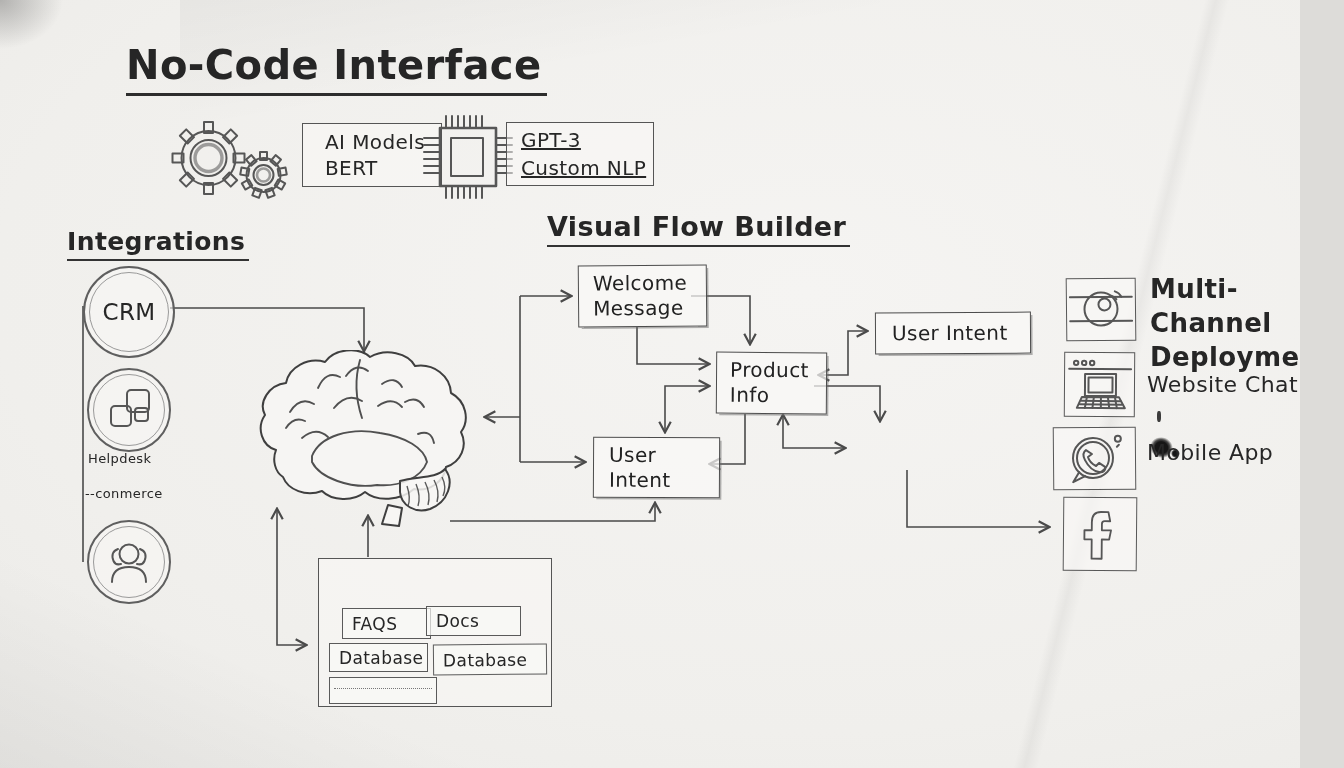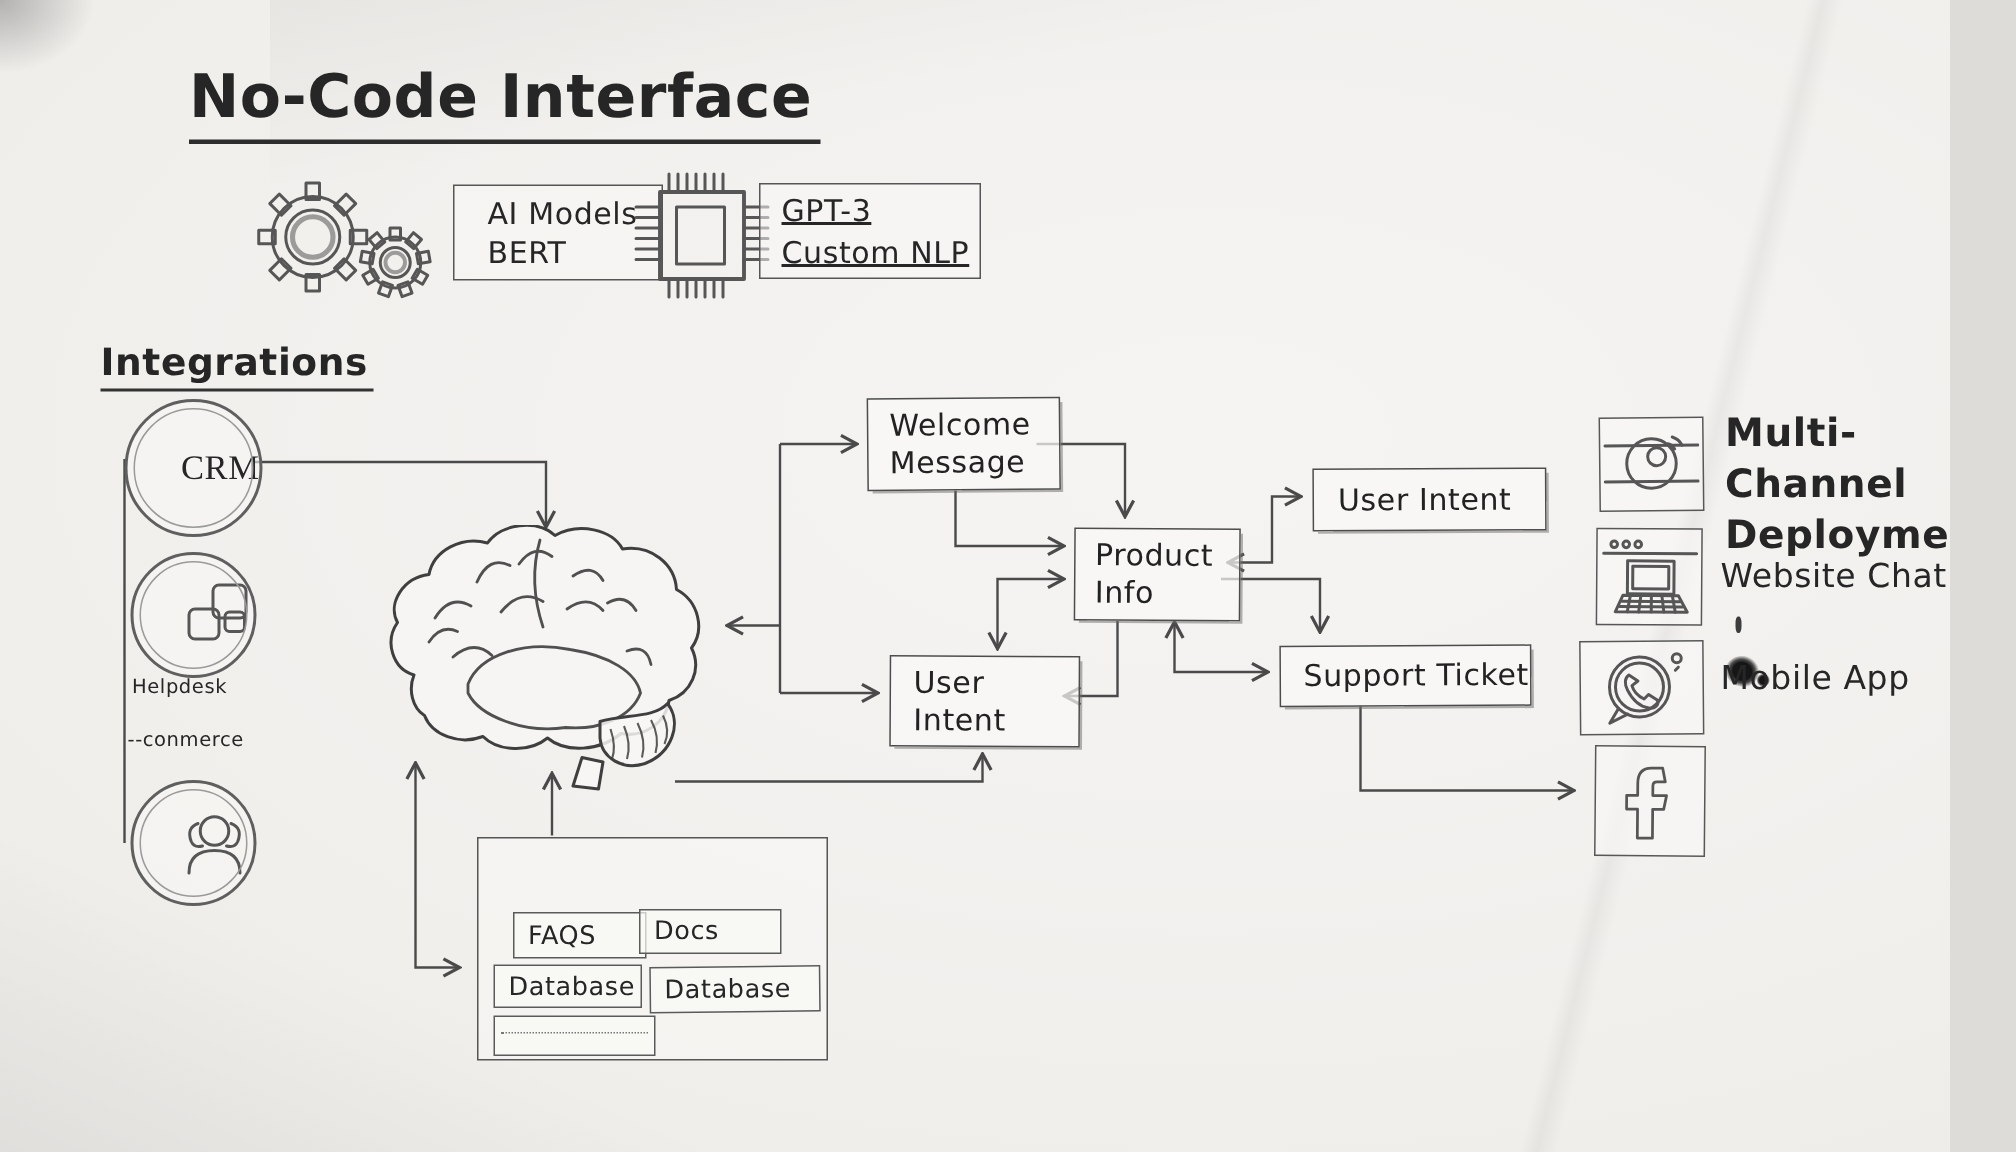--- a/index.html
+++ b/index.html
@@ -45,21 +45,21 @@
   #wm-box{left:578px;top:265px;width:113px;height:60px;padding-left:14px;transform:rotate(-.5deg);}
   #uit-box{left:875px;top:312px;width:138px;height:40px;padding-left:16px;transform:rotate(-.3deg);}
   #pi-box{left:716px;top:352px;width:96px;height:60px;padding-left:13px;transform:rotate(.4deg);}
   #uib-box{left:593px;top:437px;width:110px;height:59px;padding-left:15px;transform:rotate(.3deg);}
   #st-box{left:853px;top:430px;width:151px;height:39px;padding-left:15px;transform:rotate(-.3deg);}
 
   
   .circle{border:2px solid #5f5f5f;border-radius:50%;
     outline:1.3px solid #9a9a9a;outline-offset:-7px;
     background:rgba(248,247,245,.6);
-    display:flex;align-items:center;justify-content:flex-end;font-family:Liberation Serif, serif;}
+    display:flex;align-items:center;justify-content:center;}
   #crm-circle{left:83px;top:266px;width:88px;height:88px;font-size:23px;}
   #helpdesk-circle{left:87px;top:368px;width:80px;height:80px;}
   #person-circle{left:87px;top:520px;width:80px;height:80px;}
   .int-label{font-size:13px;}
 
   
   #kb-box{left:318px;top:558px;width:232px;height:147px;}
   #kb-h{left:14px;top:6px;font-size:23px;font-weight:700;border-bottom:2.2px solid #333;padding:0 6px 2px 0;}
   .kb-item{position:absolute;border:1.5px solid #5a5a5a;background:rgba(250,249,247,.7);
     font-size:17px;display:flex;align-items:center;padding-left:9px;}
@@ -235,43 +235,41 @@
     </g>
     <g fill="none" stroke="#3f3f3f" stroke-width="1.4" opacity=".85">
       <path d="M157,136 q4,12 1,20"></path>
         <path d="M166,134 q5,12 2,22"></path>
       <path d="M175,132 q6,12 3,23"></path>
         <path d="M184,130 q6,11 3,22"></path>
         <path d="M192,127 q5,10 1,19"></path>
     </g>
   </svg>
 
+  <div class="abs hand node section-h" id="flow-h">Visual Flow Builder</div>
 
   <div class="abs hand node sketch-box" id="wm-box">
     <span>Welcome</span>
     <span>Message</span>
   </div>
 
   <div class="abs hand node sketch-box" id="uit-box">
     <span>User Intent</span>
   </div>
 
   <div class="abs hand node sketch-box" id="uib-box">
     <span>User</span>
     <span>Intent</span>
   </div>
 
   <div class="abs hand node sketch-box" id="pi-box">
     <span>Product</span>
     <span>Info</span>
   </div>
 
-  <div class="abs hand node sketch-box" id="st-box">
-    <span>Support Ticket</span>
-  </div>
 
   <div class="abs node plain-box" id="kb-box">
     <div class="kb-item hand" id="kb-faqs">FAQS</div>
     <div class="kb-item hand" id="kb-docs">Docs</div>
     <div class="kb-item hand" id="kb-db1">Database</div>
     <div class="kb-item hand" id="kb-db2">Database</div>
     <div class="kb-item" id="kb-empty" style="padding:0;display:block;">
       <div class="dots"></div>
     </div>
   </div>

